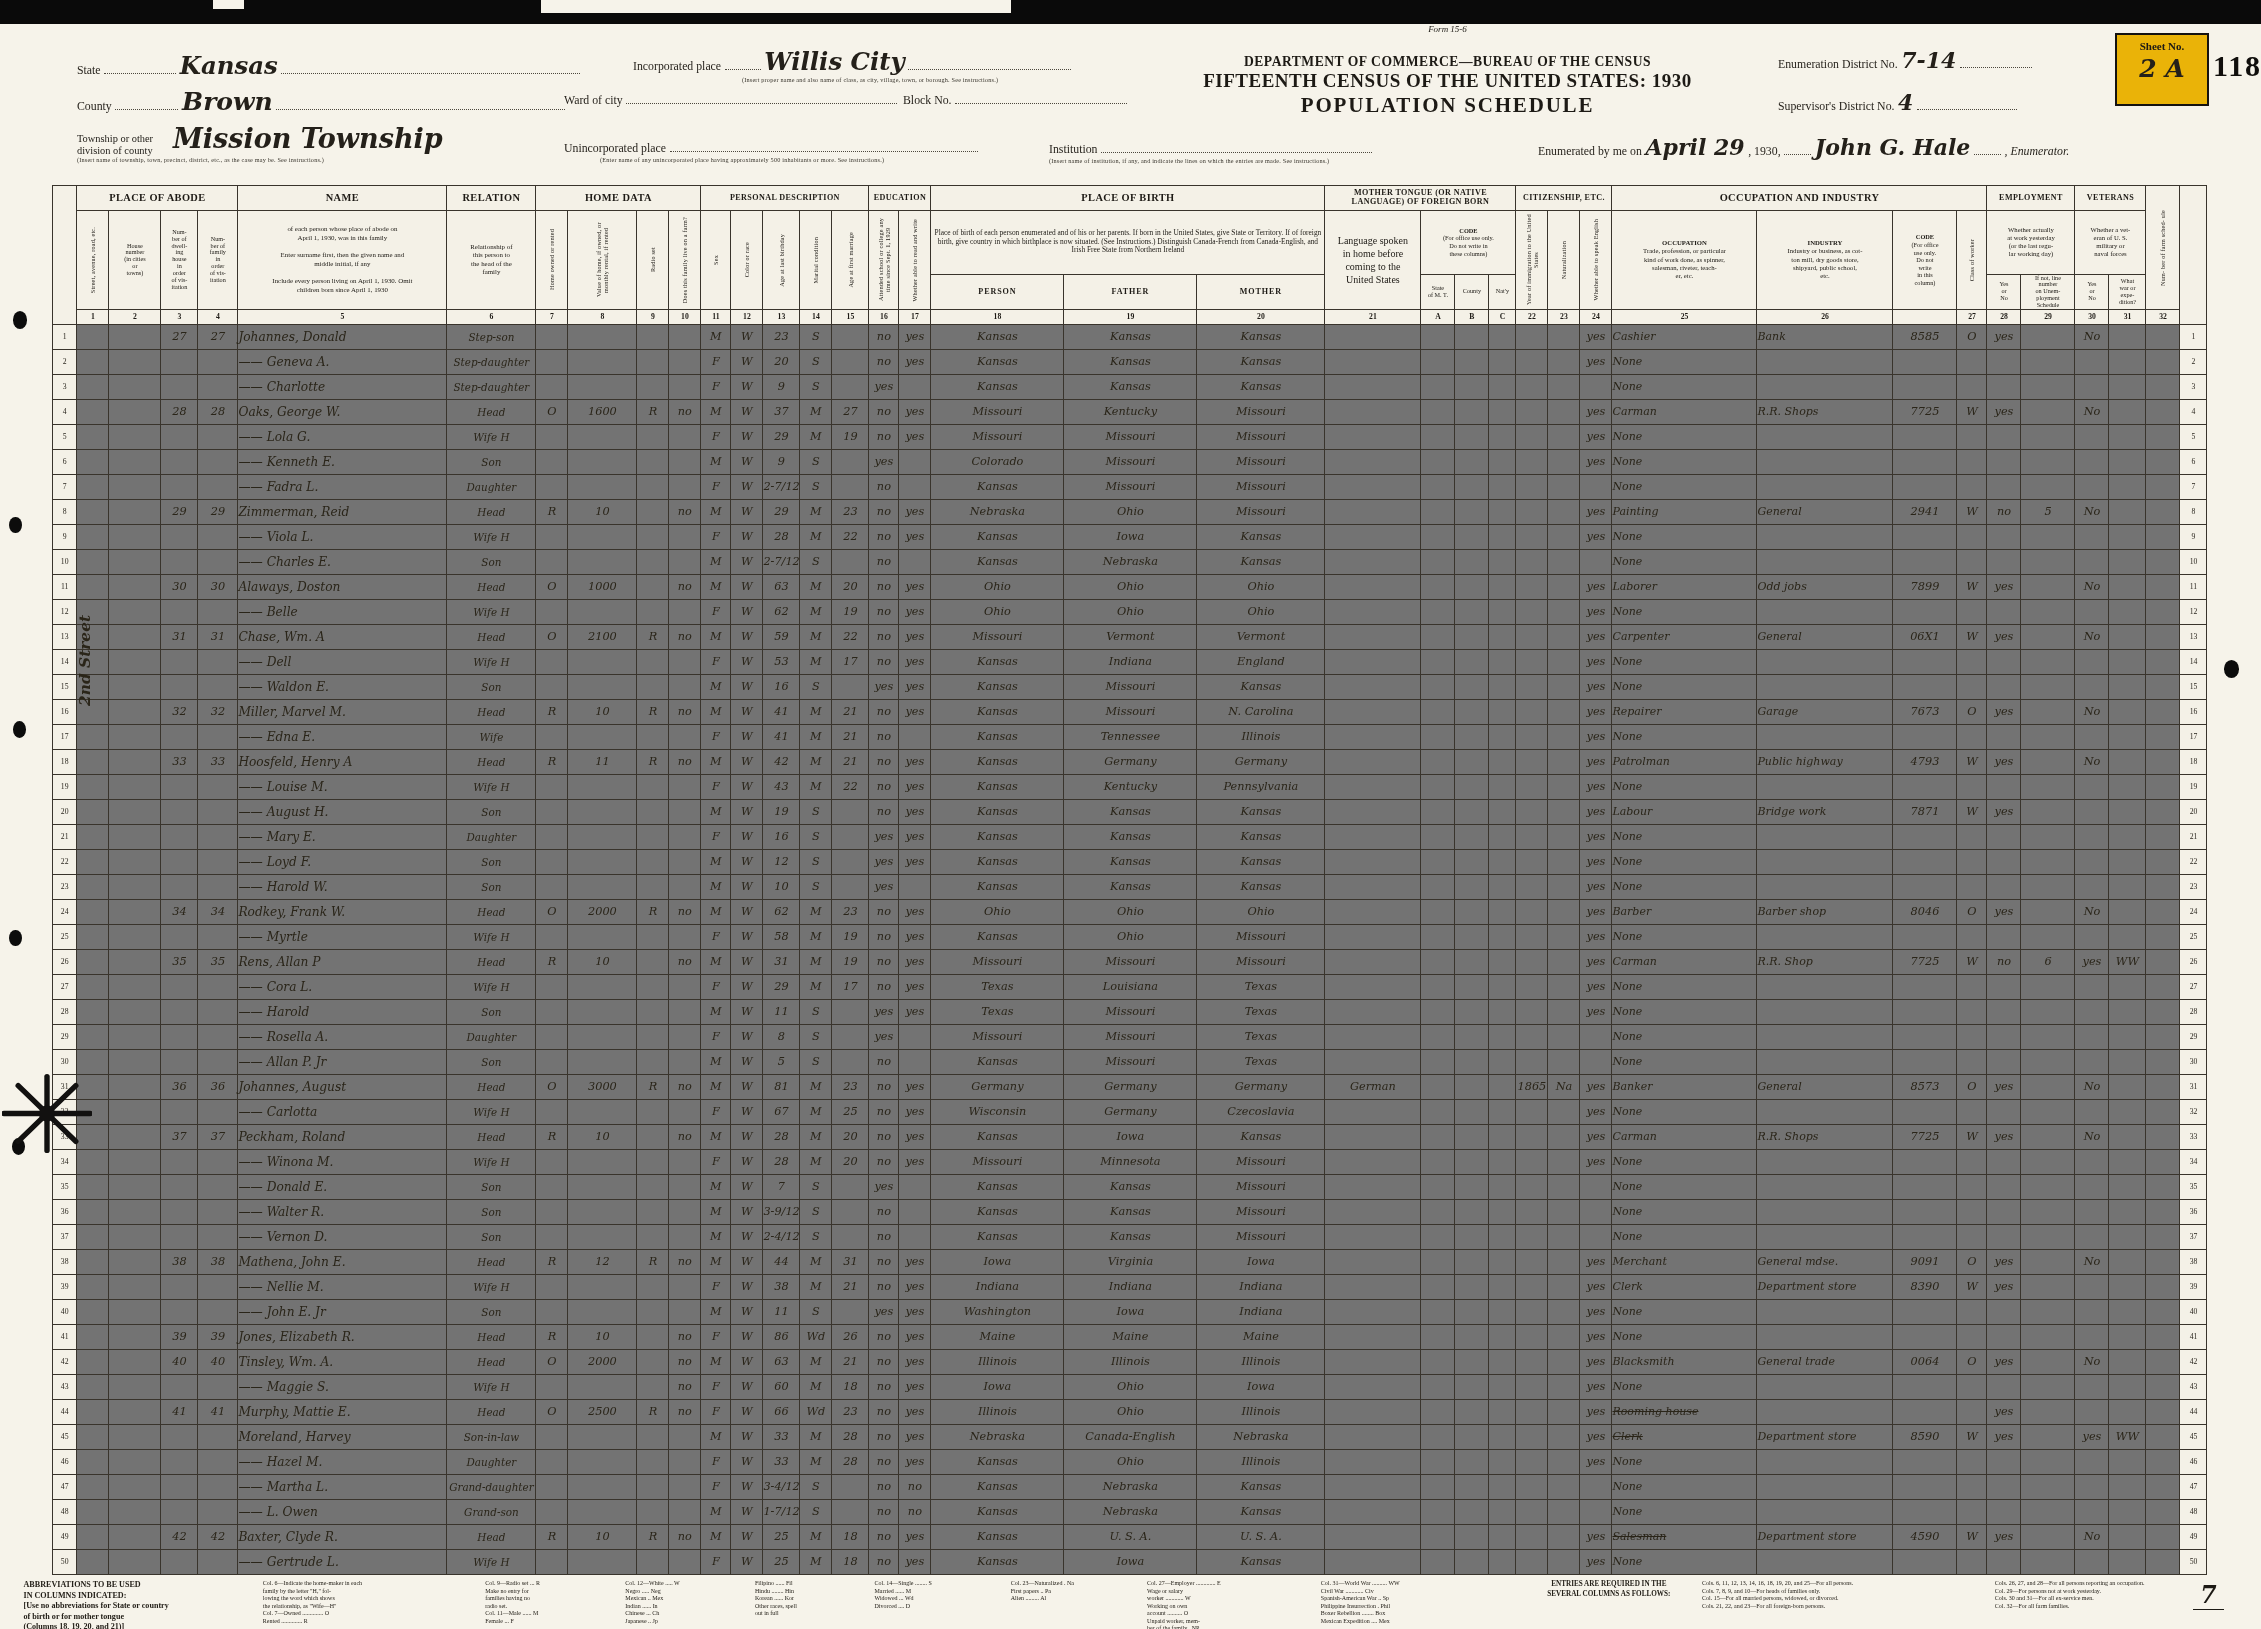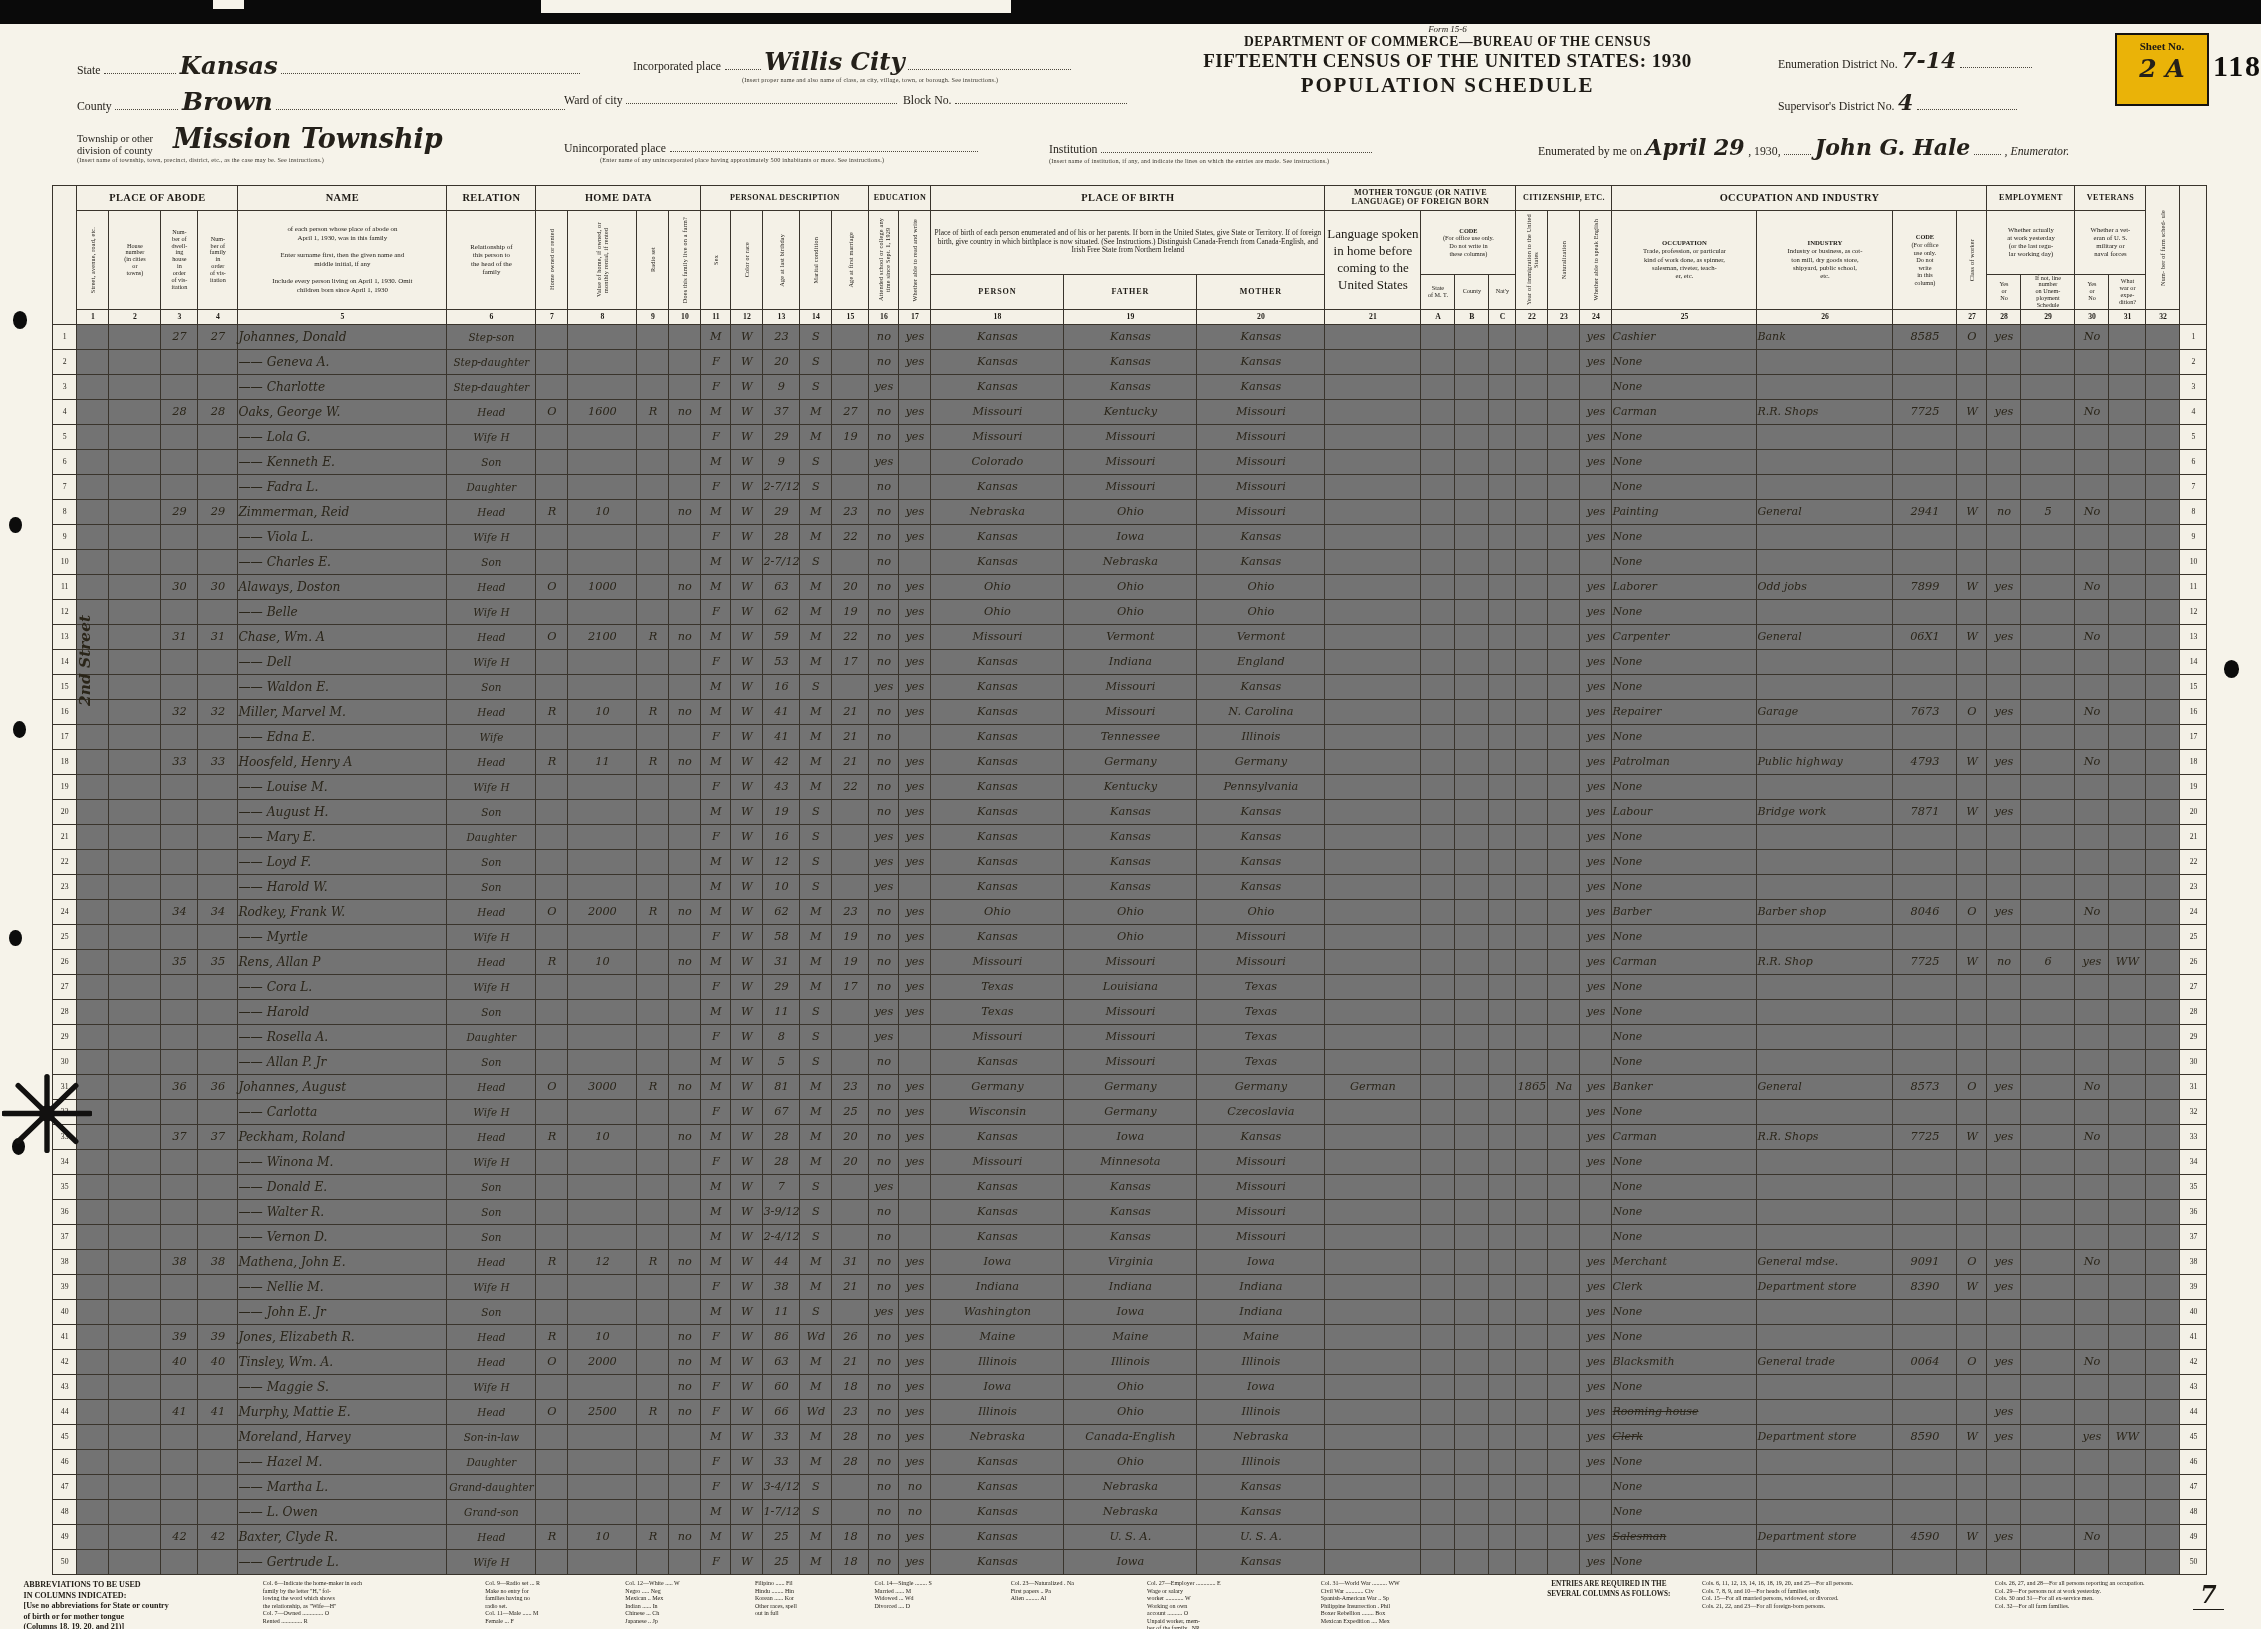--- a/index.html
+++ b/index.html
@@ -7,21 +7,21 @@
          font-family:"Liberation Serif",serif;color:#1d1a15;}
   .topbar{position:absolute;left:0;top:0;width:2262px;height:23.5px;background:#0a0a0a;}
   .topbar .gap{position:absolute;left:541px;top:0;width:470px;height:12.7px;background:#f6f3ea;}
   .topbar .gap2{position:absolute;left:213px;top:0;width:31px;height:9px;background:#f6f3ea;}
   .hdr-abs{position:absolute;}
   .lbl{font-size:11.8px;color:#221e18;}
   .lbl2{font-size:10.4px;line-height:1.1;display:inline-block;vertical-align:middle;}
   .note{font-size:6.2px;color:#3a362e;letter-spacing:0.2px;}
   .rule{display:inline-block;border-bottom:1.4px dotted #4c473d;height:12.7px;vertical-align:baseline;}
   .cursive{font-family:"DejaVu Serif",serif;font-style:italic;font-weight:bold;color:#24201a;}
-  .title-dept{font-size:13.6px;font-weight:bold;letter-spacing:0.5px;}
+  .title-dept{font-size:13.6px;font-weight:bold;letter-spacing:0.5px;margin-top:20px;}
   .title-census{font-size:19px;font-weight:bold;letter-spacing:0.5px;}
   .title-sched{font-size:21px;font-weight:bold;letter-spacing:1.8px;}
   .formno{font-size:9px;font-style:italic;}
   .sheetbox{position:absolute;left:2115px;top:33px;width:90px;height:69px;border:2.3px solid #141210;
             text-align:center;background:#eab308;}
   .sheetbox .sl{font-size:11px;font-weight:bold;margin-top:5.4px;}
   .sheetbox .sv{font-size:25px;margin-top:1.8px;}
   .stamp{position:absolute;left:2213px;top:49px;font-size:30px;font-weight:bold;letter-spacing:1.8px;color:#100e0c;}
 
   table.census{position:absolute;left:52px;top:185px;border-collapse:collapse;table-layout:fixed;
@@ -30,21 +30,21 @@
   thead th{font-family:"Liberation Serif",serif;font-weight:normal;background:#f4f1e7;}
   .gt{font-weight:bold;font-size:10.4px;letter-spacing:0.4px;height:23.5px;}
   .gtsm{font-size:8.1px;line-height:1.05;}
   .lncol{background:#f4f1e7;}
   .tiny{font-size:6.2px;line-height:1.12;white-space:pre-line;vertical-align:middle;}
   .tiny2{font-size:6.2px;line-height:1.12;white-space:pre-line;vertical-align:middle;}
   .vert div.vtxt{writing-mode:vertical-rl;transform:rotate(180deg);font-size:6.2px;line-height:1.15;
                  max-height:92px;margin:1.8px auto;white-space:normal;letter-spacing:0.2px;}
   .namebody,.relbody{font-size:6.9px;line-height:1.25;white-space:pre-line;vertical-align:middle;}
   .pobnote{font-size:7.4px;line-height:1.2;padding:1.8px 7.2px;vertical-align:middle;}
-  .tbody2{font-size:13px;line-height:1.3;white-space:pre-line;}
+  .tbody2{font-size:10px;line-height:1.3;white-space:pre-line;}
   .codetitle{font-size:6.3px;line-height:1.2;white-space:pre-line;vertical-align:middle;}
   .occbody{font-size:6.7px;line-height:1.25;white-space:pre-line;vertical-align:middle;padding:0.9px 2.7px;}
   .blk::first-line{font-weight:bold;}
   .smallnote{font-size:6.7px;line-height:1.2;white-space:pre-line;vertical-align:middle;}
   .subcap{font-size:8.1px;font-weight:bold;letter-spacing:0.9px;height:29px;}
   tr.hr2 th{height:63px;}
   tr.hr3 th{height:31px;}
   .num{font-size:7.7px;font-weight:bold;height:13.6px;background:#f4f1e7;}
 
   tbody td{height:24px;font-size:11.8px;}

